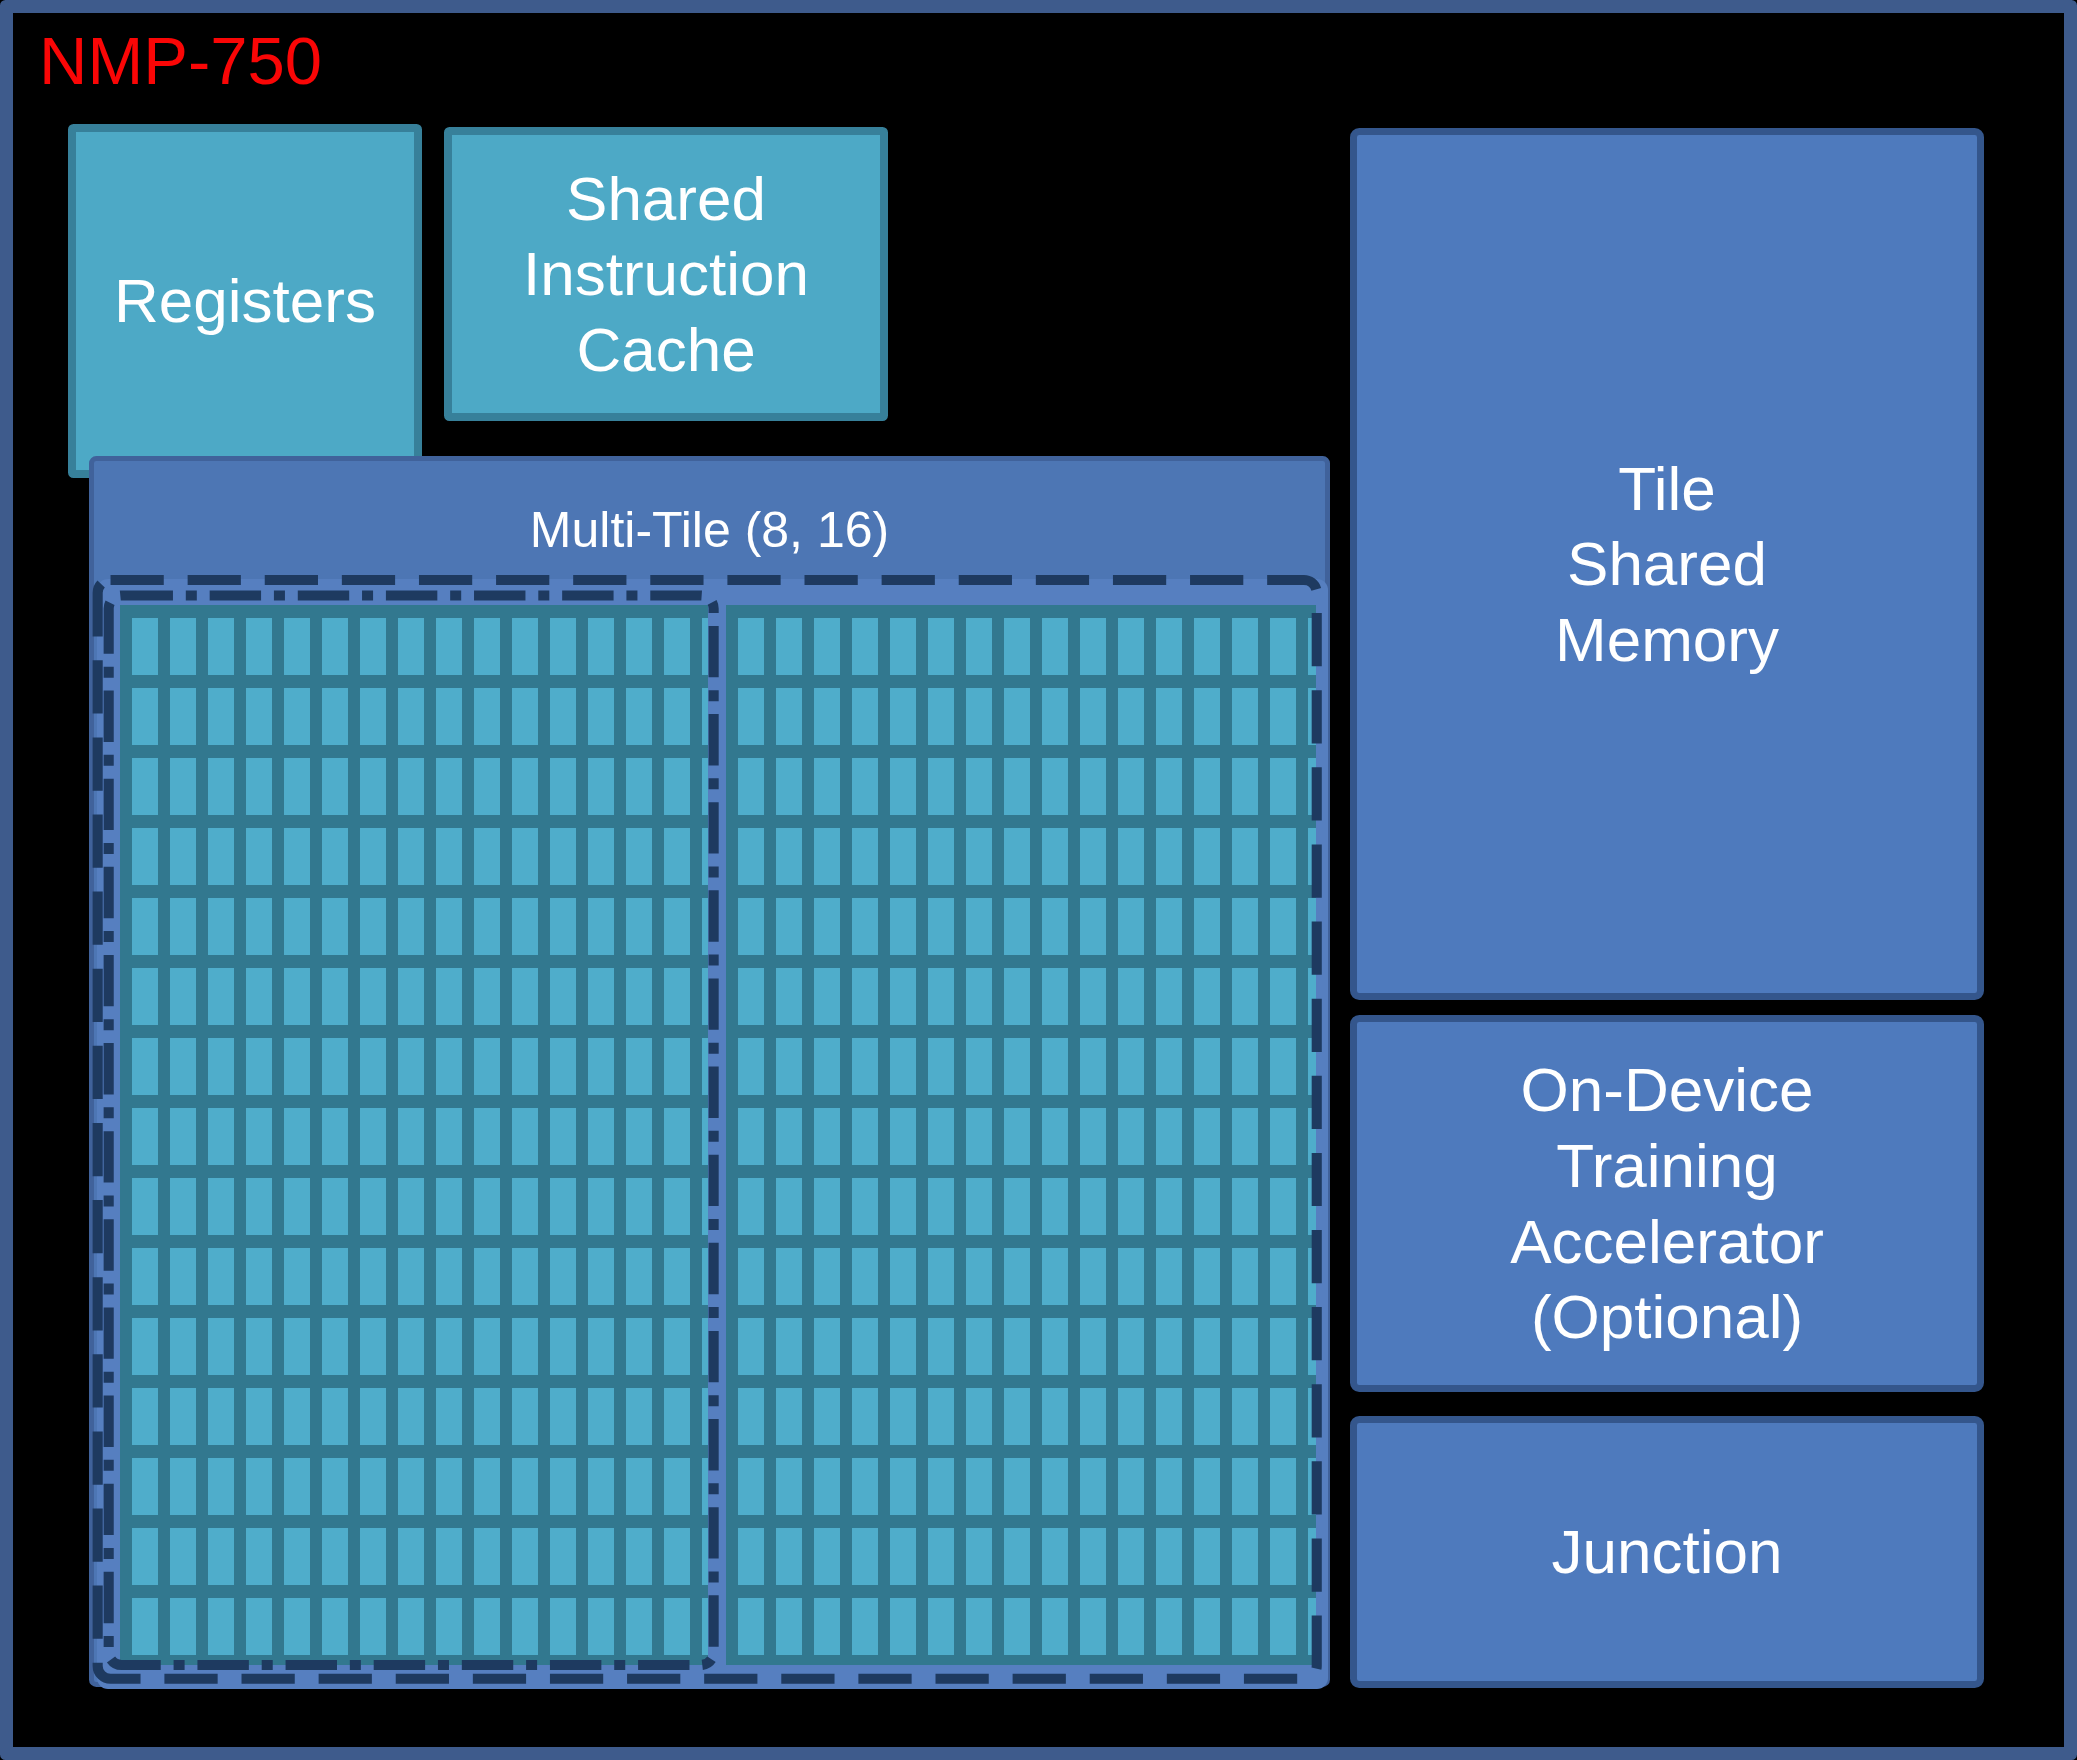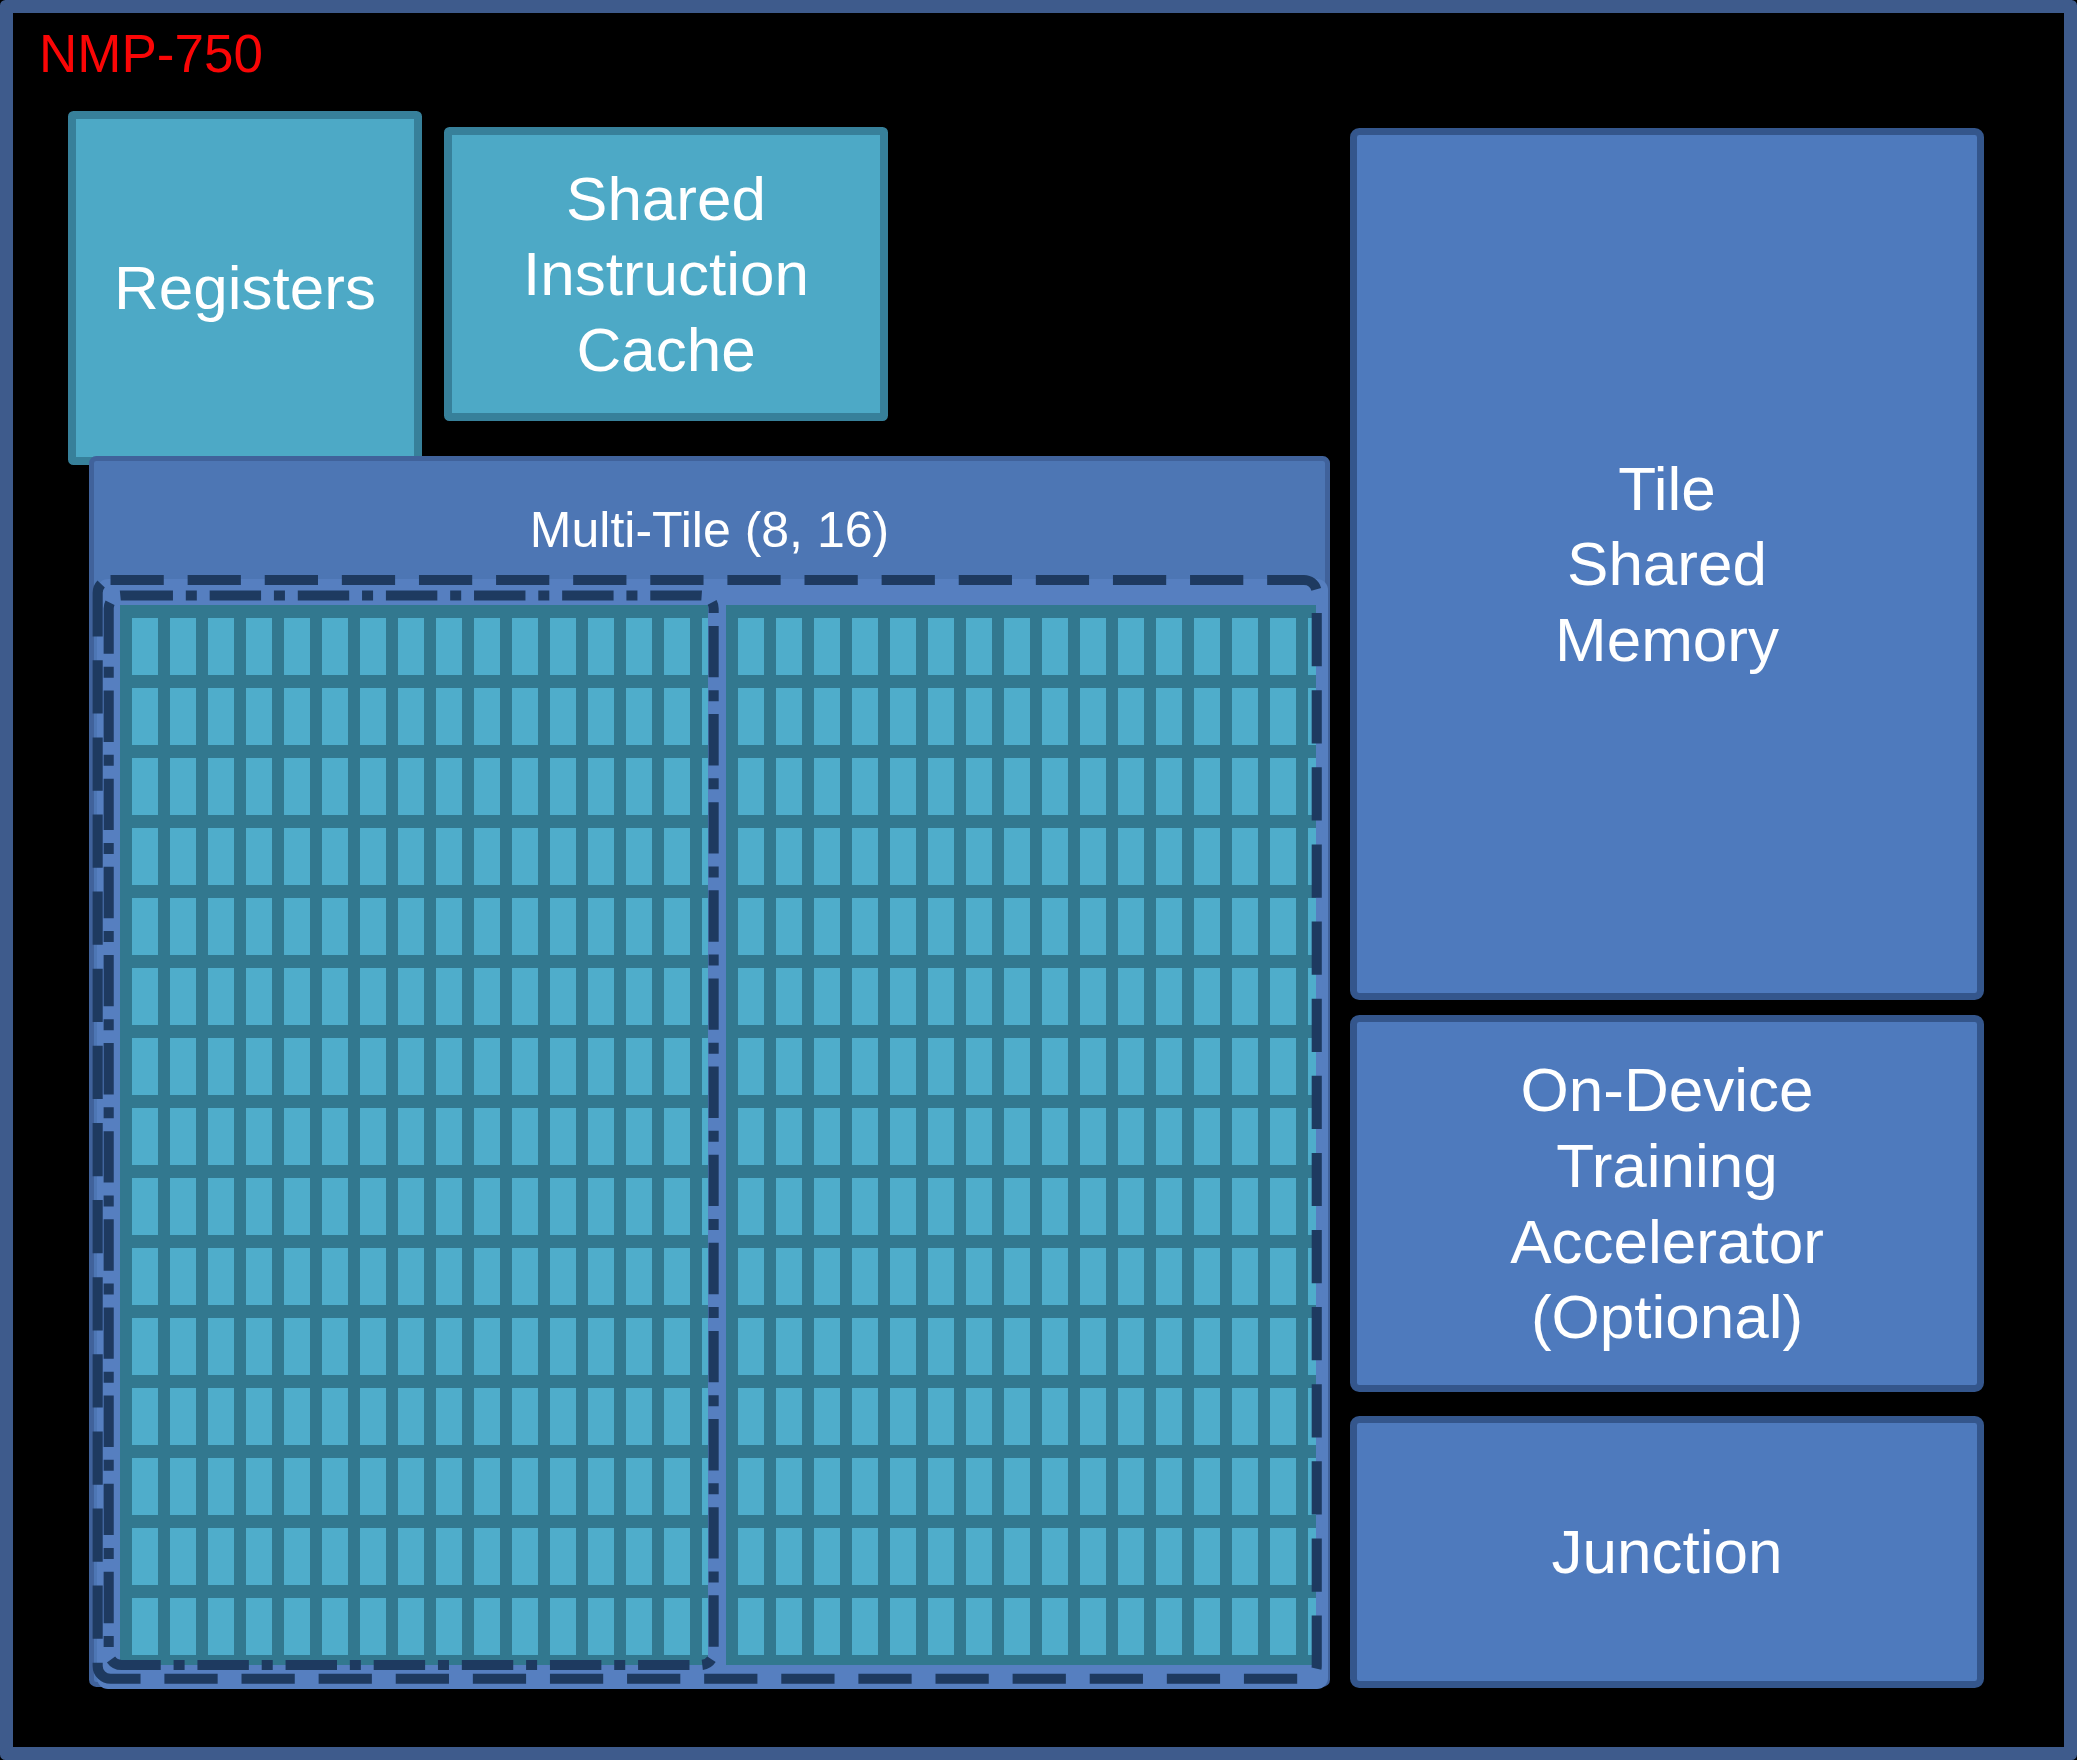--- a/index.html
+++ b/index.html
@@ -29,21 +29,21 @@
   .frame{
     position:absolute;inset:0;
     border:13px solid var(--frame);
     border-radius:5.5px;
     pointer-events:none;
     z-index:50;
   }
   .chip-title{
     position:absolute;
     left:39px;top:26px;
-    font-size:53px;
+    font-size:67px;
     line-height:1.05;
     color:var(--title-red);
     white-space:nowrap;
   }
   .box{
     position:absolute;
     display:flex;align-items:center;justify-content:center;
     text-align:center;
     color:var(--text-white);
     font-size:62px;
@@ -54,21 +54,21 @@
   .teal{
     background:var(--teal-fill);
     border:8.3px solid var(--teal-border);
     border-radius:5.5px;
   }
   .bluebox{
     background:var(--blue-fill);
     border:7.3px solid var(--blue-border);
     border-radius:9.2px;
   }
-  .box-registers{left:68px;top:111px;width:354px;height:354px;}
+  .box-registers{left:68px;top:124px;width:354px;height:354px;}
   .box-sic{left:444px;top:127px;width:444px;height:294px;}
   .box-dme{left:926px;top:127px;width:405px;height:294px;}
 
   .mt-box{
     position:absolute;
     left:89px;top:456px;width:1241px;height:1231px;
     background:var(--mt-fill);
     border:5.5px solid var(--mt-border);
     border-radius:7.3px;
     box-sizing:border-box;

